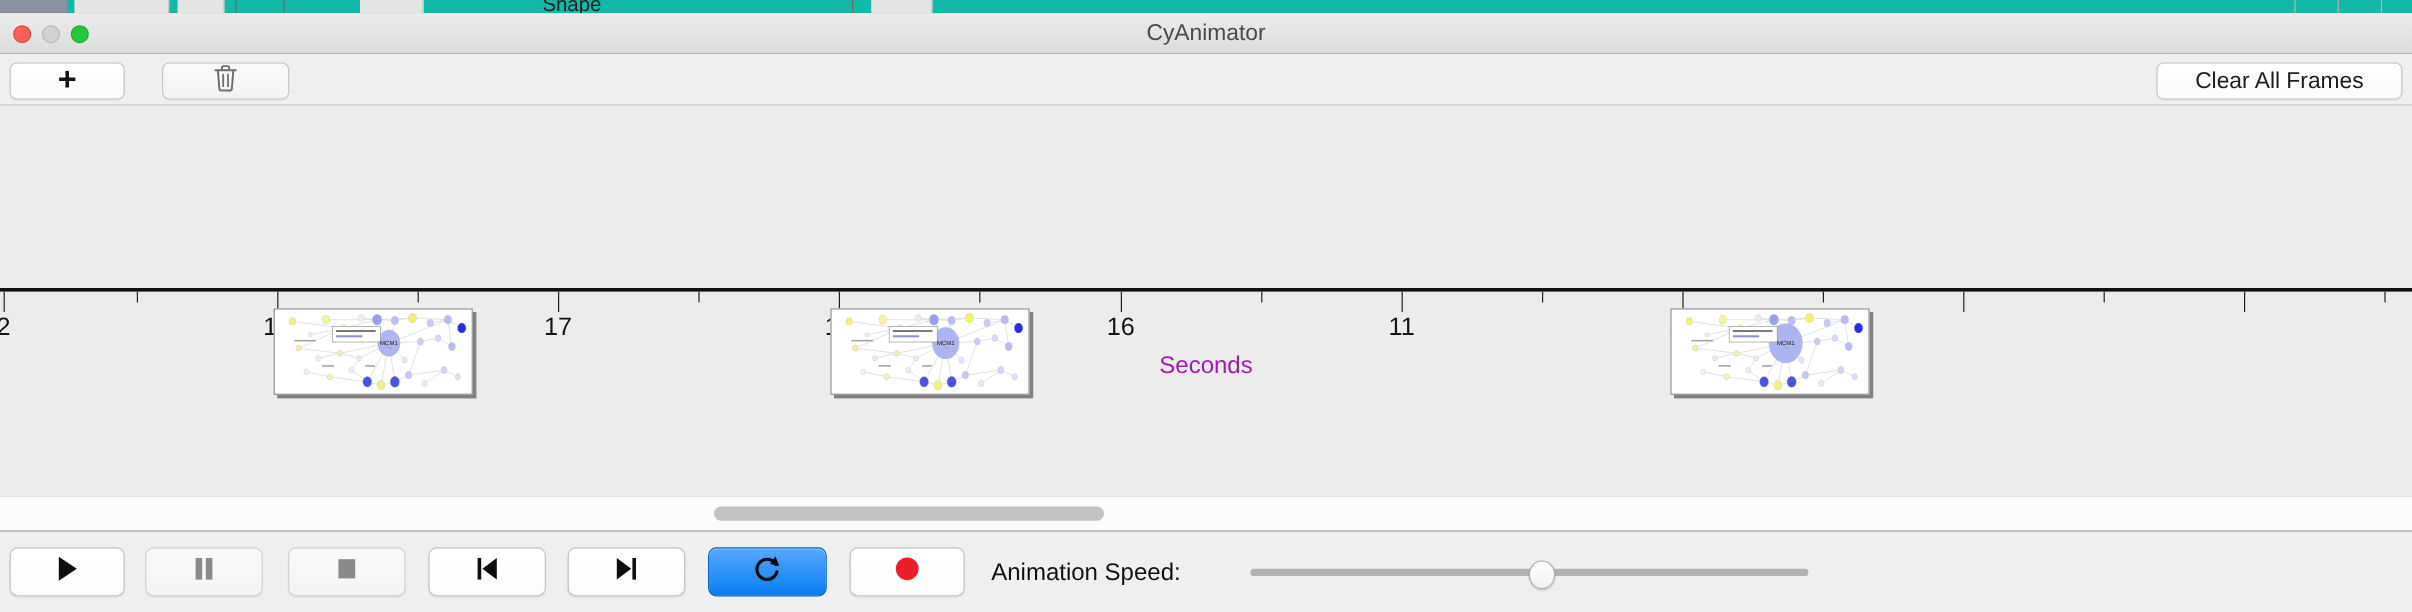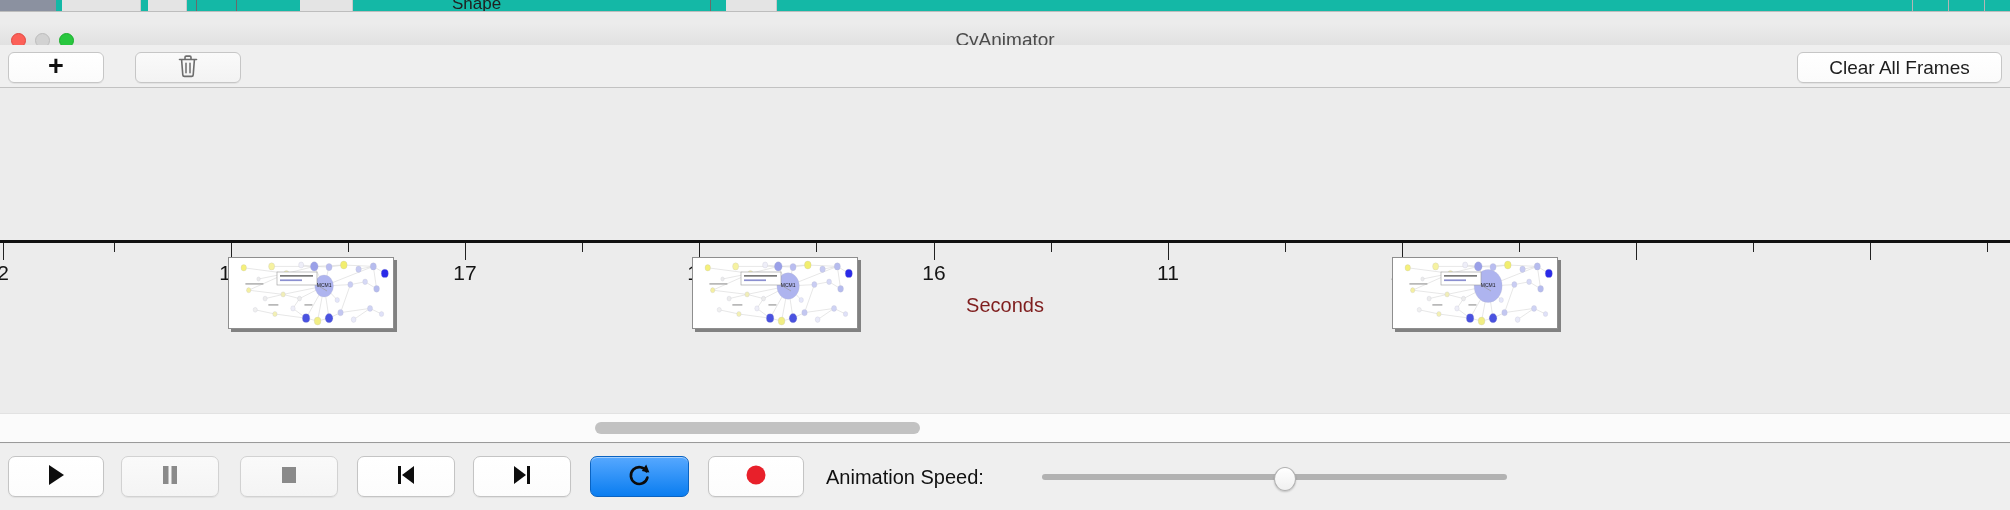--- a/index.html
+++ b/index.html
@@ -62,21 +62,20 @@
   }
 
   
   .titlebar {
     position: absolute;
     left: 0; top: 11px;
     width: 2010px; height: 34px;
     background: linear-gradient(to bottom, #ececec 0%, #dcdcdc 100%);
     border-bottom: 1px solid #b4b4b4;
     box-sizing: border-box;
-    margin-top: 12px;
   }
   .traffic {
     position: absolute;
     left: 11px; top: 10px;
     display: flex;
     gap: 9px;
   }
   .dot {
     width: 15px; height: 15px;
     border-radius: 50%;
@@ -179,21 +178,21 @@
     color: #141414;
     transform: translateX(-50%);
     white-space: nowrap;
   }
   .axis-title {
     position: absolute;
     top: 206px;
     left: 0; width: 2010px;
     text-align: center;
     font-size: 20px;
-    color: #7f1d1d;
+    color: #a21caf;
   }
 
   
   .hscroll {
     position: absolute;
     left: 0; top: 413px;
     width: 2010px; height: 30px;
     background: #fbfbfb;
     border-top: 1px solid #e2e2e2;
     border-bottom: 1px solid #9a9a9a;

